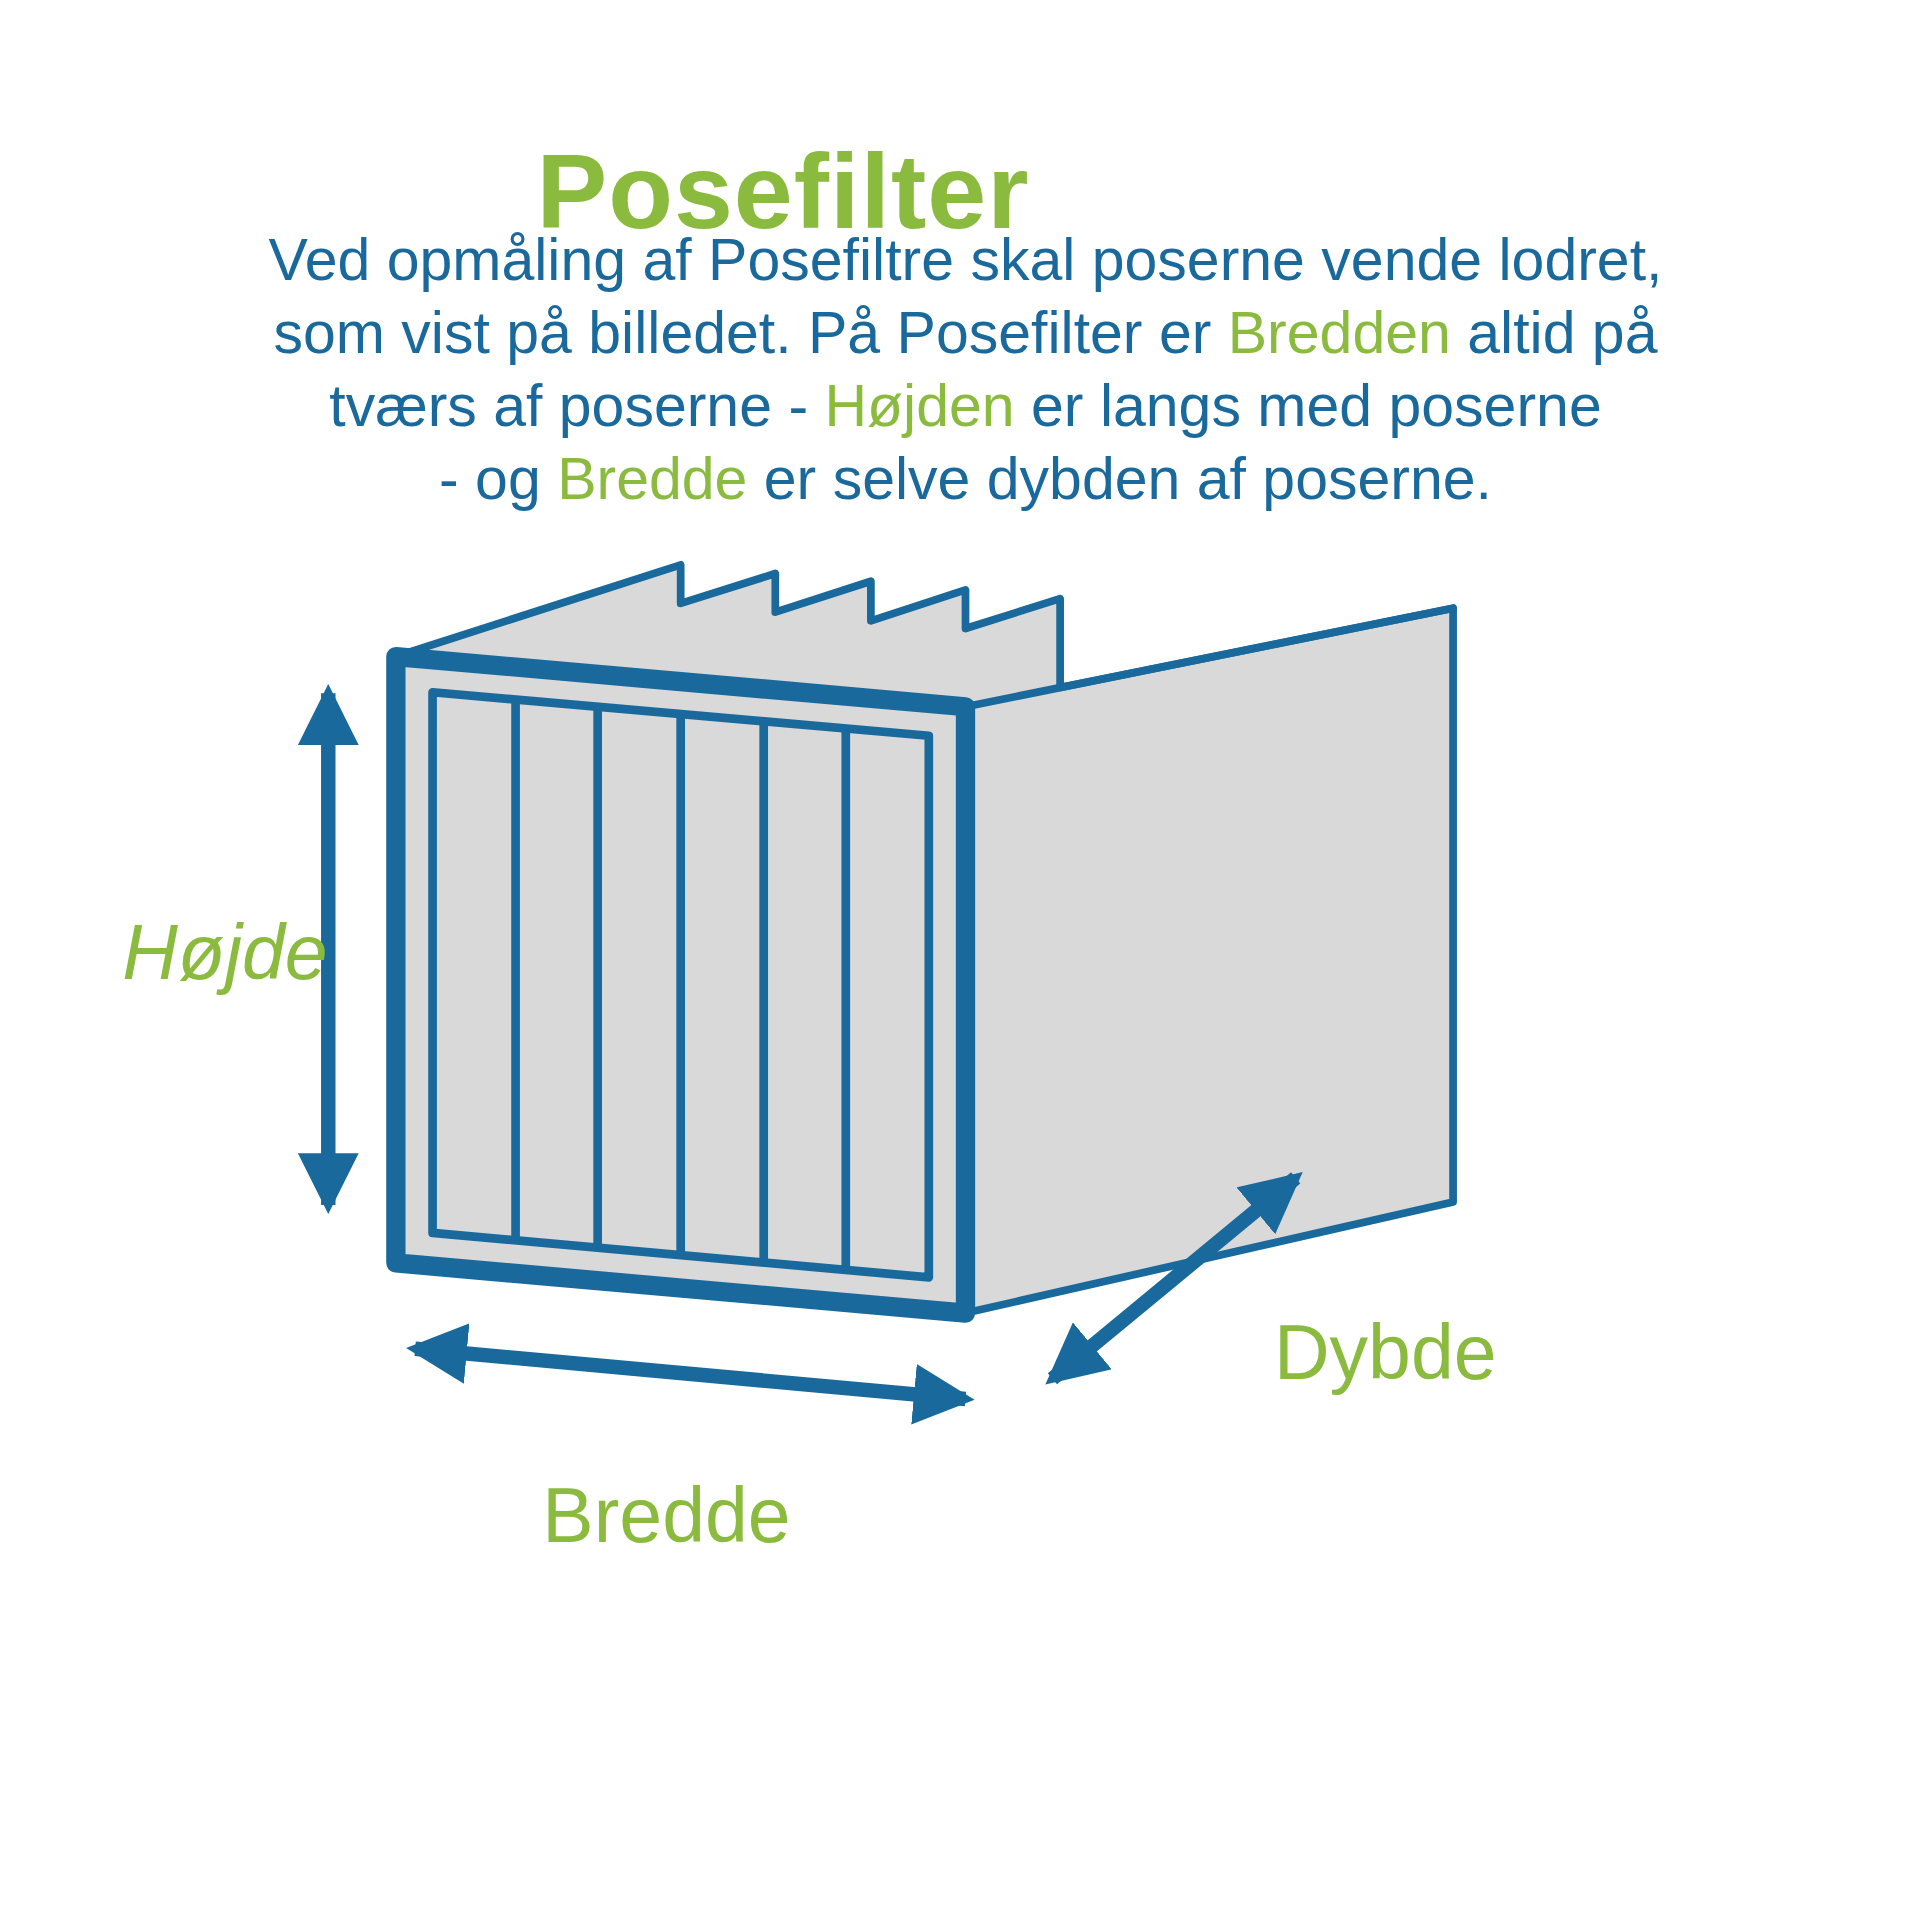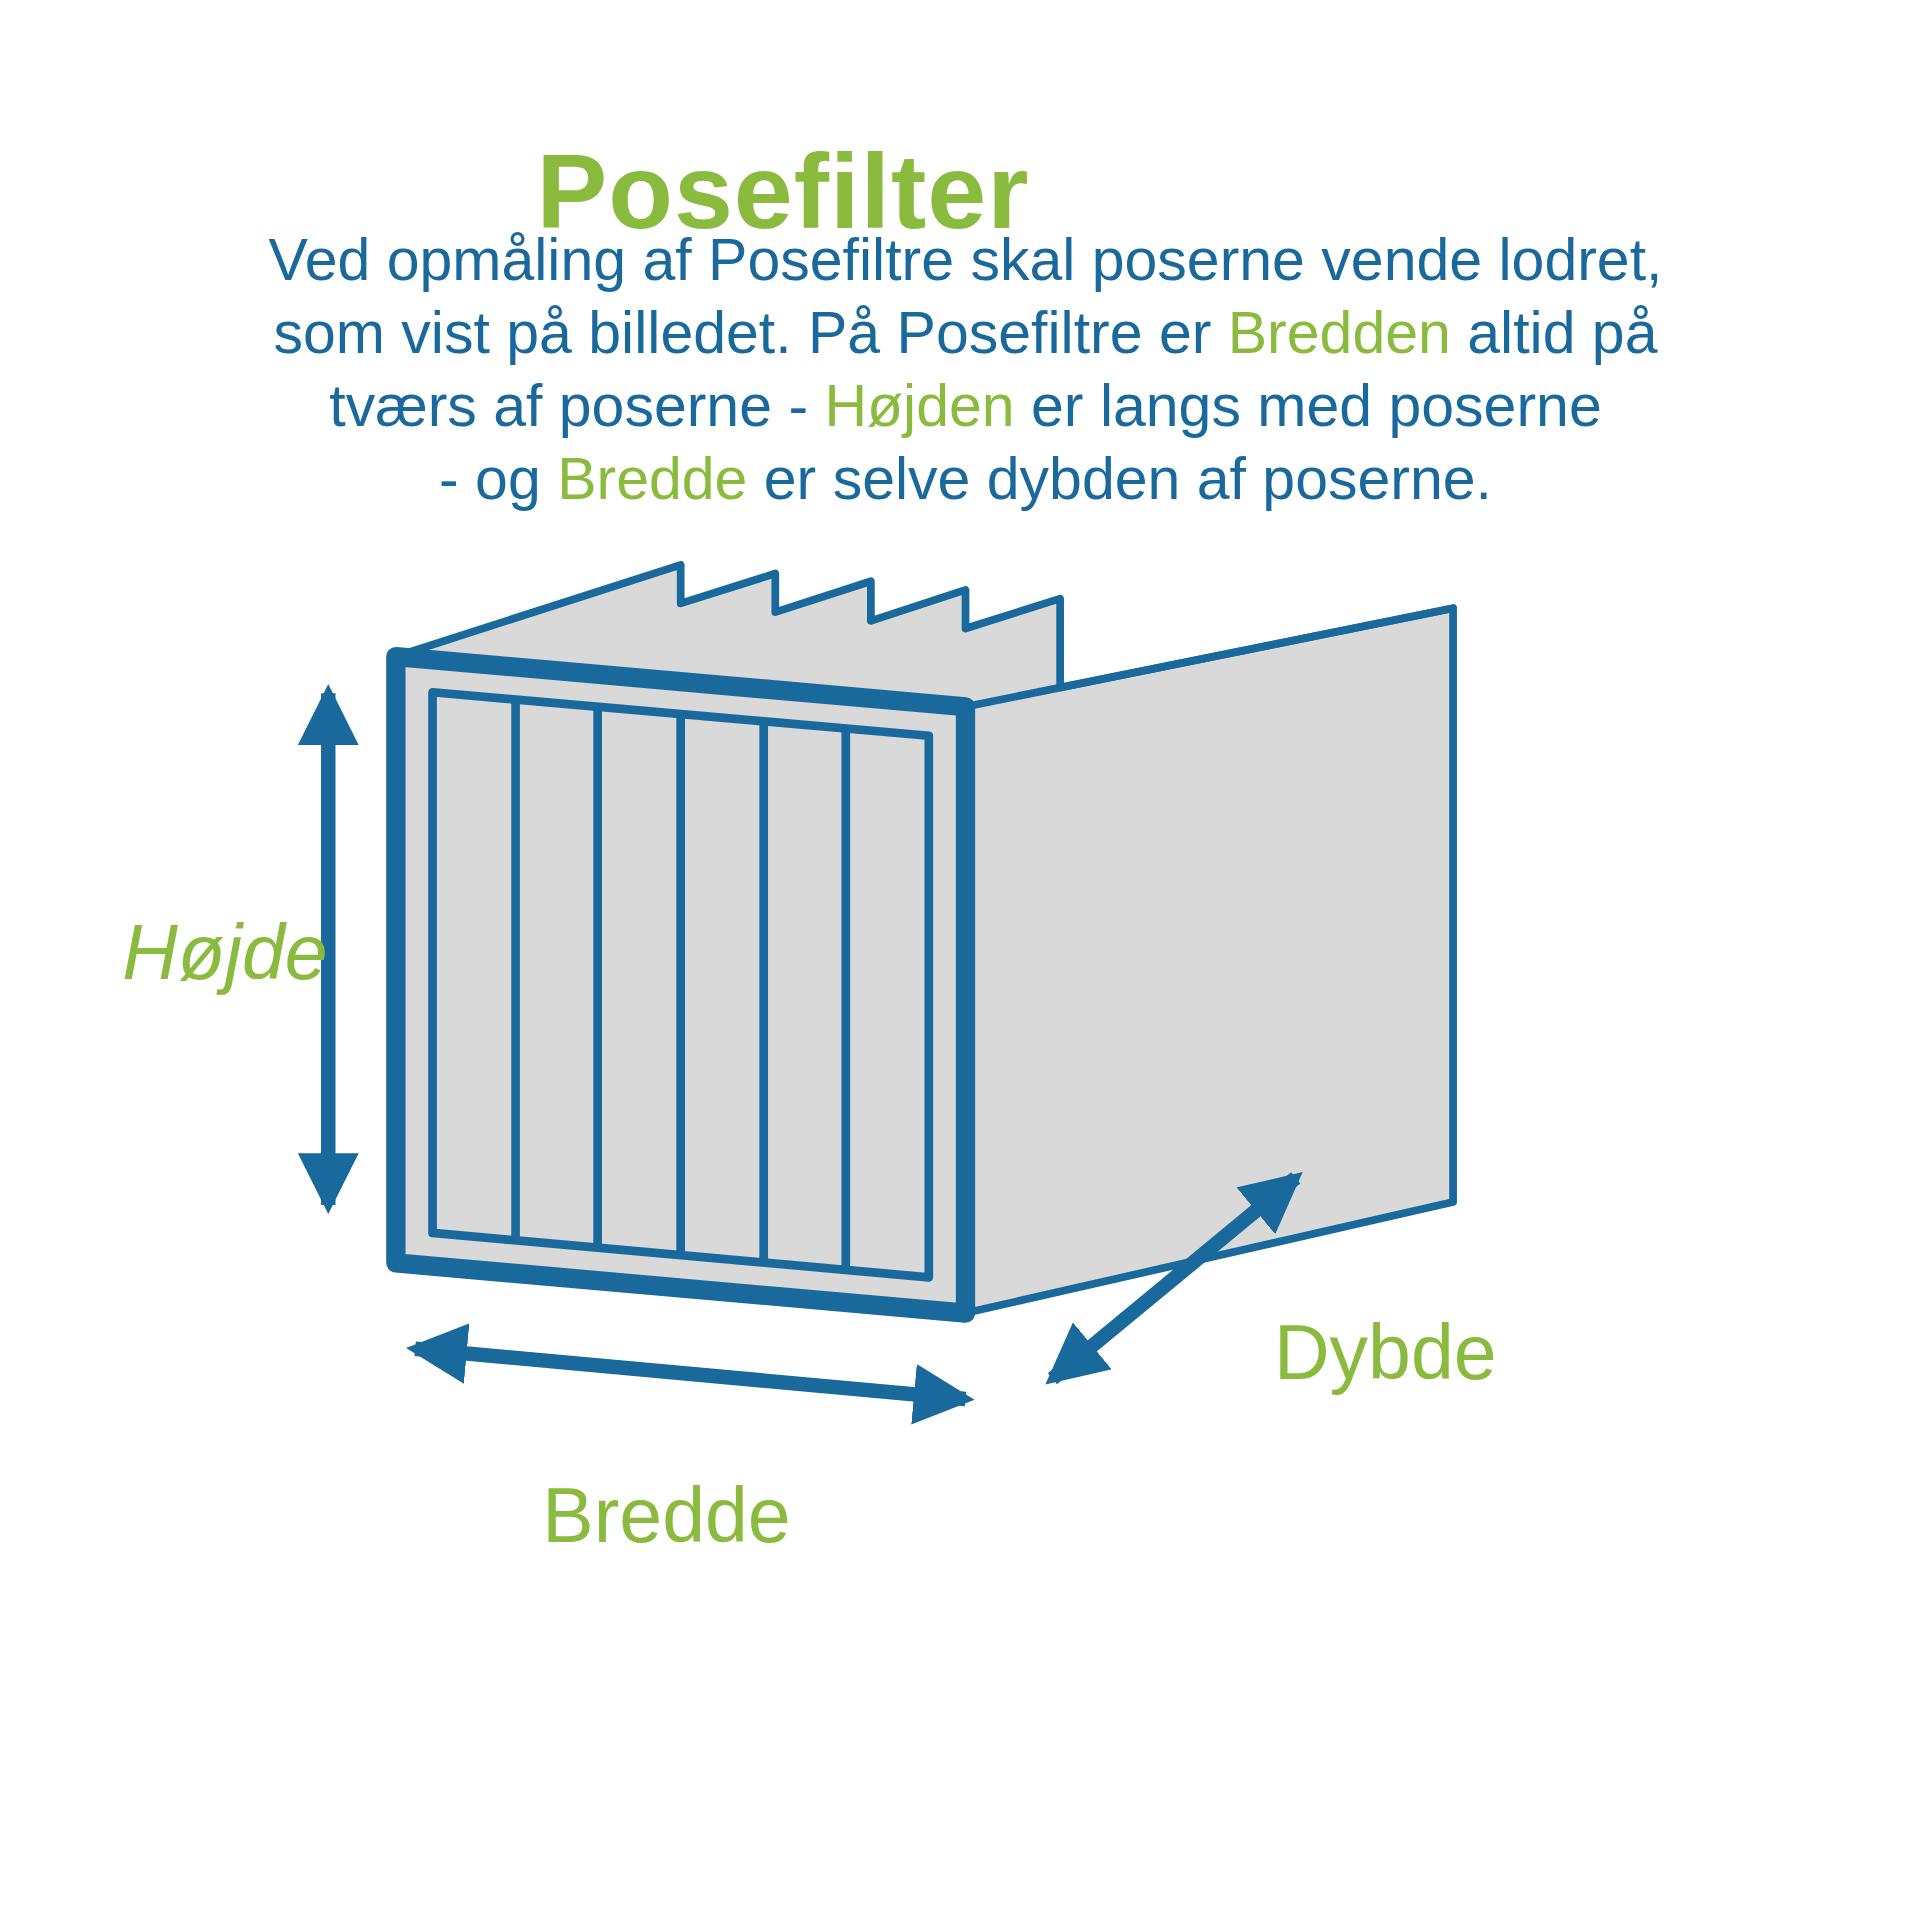--- a/index.html
+++ b/index.html
@@ -50,21 +50,21 @@
   .label-width{left:425px;top:1427px;width:483px;text-align:center;margin-top:44px;}
   .label-depth{left:1274px;top:1308px;}
 </style>
 </head>
 <body>
 
 <h1 class="page-title">Posefilter</h1>
 
 <div class="intro">
   <div><span class="seg" data-color="blue">Ved opmåling af Posefiltre skal poserne vende lodret,</span></div>
-  <div><span class="seg" data-color="blue">som vist på billedet. På Posefiltre er </span><span class="seg" data-color="green">Bredden</span><span class="seg" data-color="blue"> altid på</span></div>
+  <div><span class="seg" data-color="blue">som vist på billedet. På Posefilter er </span><span class="seg" data-color="green">Bredden</span><span class="seg" data-color="blue"> altid på</span></div>
   <div><span class="seg" data-color="blue">tværs af poserne - </span><span class="seg" data-color="green">Højden</span><span class="seg" data-color="blue"> er langs med poserne</span></div>
   <div><span class="seg" data-color="blue">- og </span><span class="seg" data-color="green">Bredde</span><span class="seg" data-color="blue"> er selve dybden af poserne.</span></div>
 </div>
 
 <svg class="diagram-svg" width="1931" height="1931" viewBox="0 0 2000 2000" xmlns="http://www.w3.org/2000/svg">
   <defs>
     <marker id="arrowhead" viewBox="0 0 10 10" refX="8.5" refY="5" markerWidth="4.2" markerHeight="4.2" orient="auto-start-reverse">
       <path d="M0 0 L10 5 L0 10 Z" fill="#1a699c"></path>
     </marker>
   </defs>

